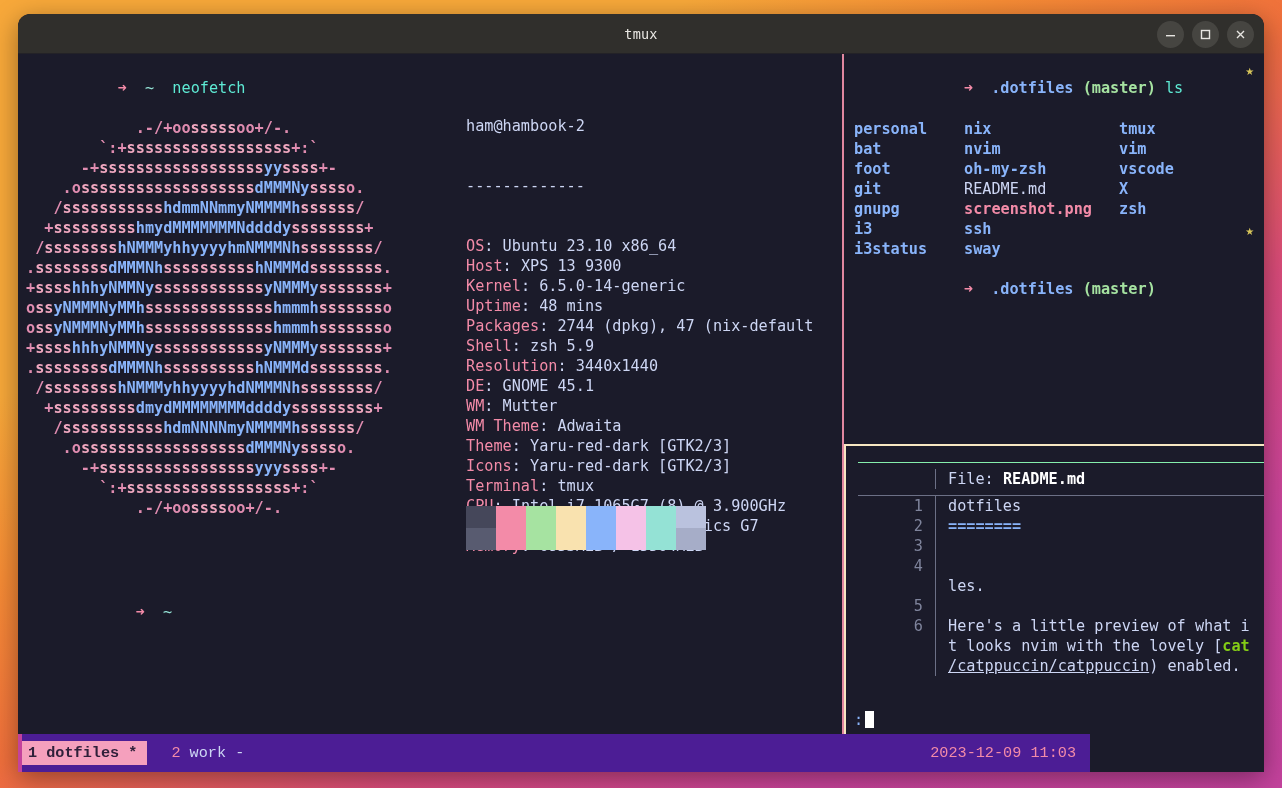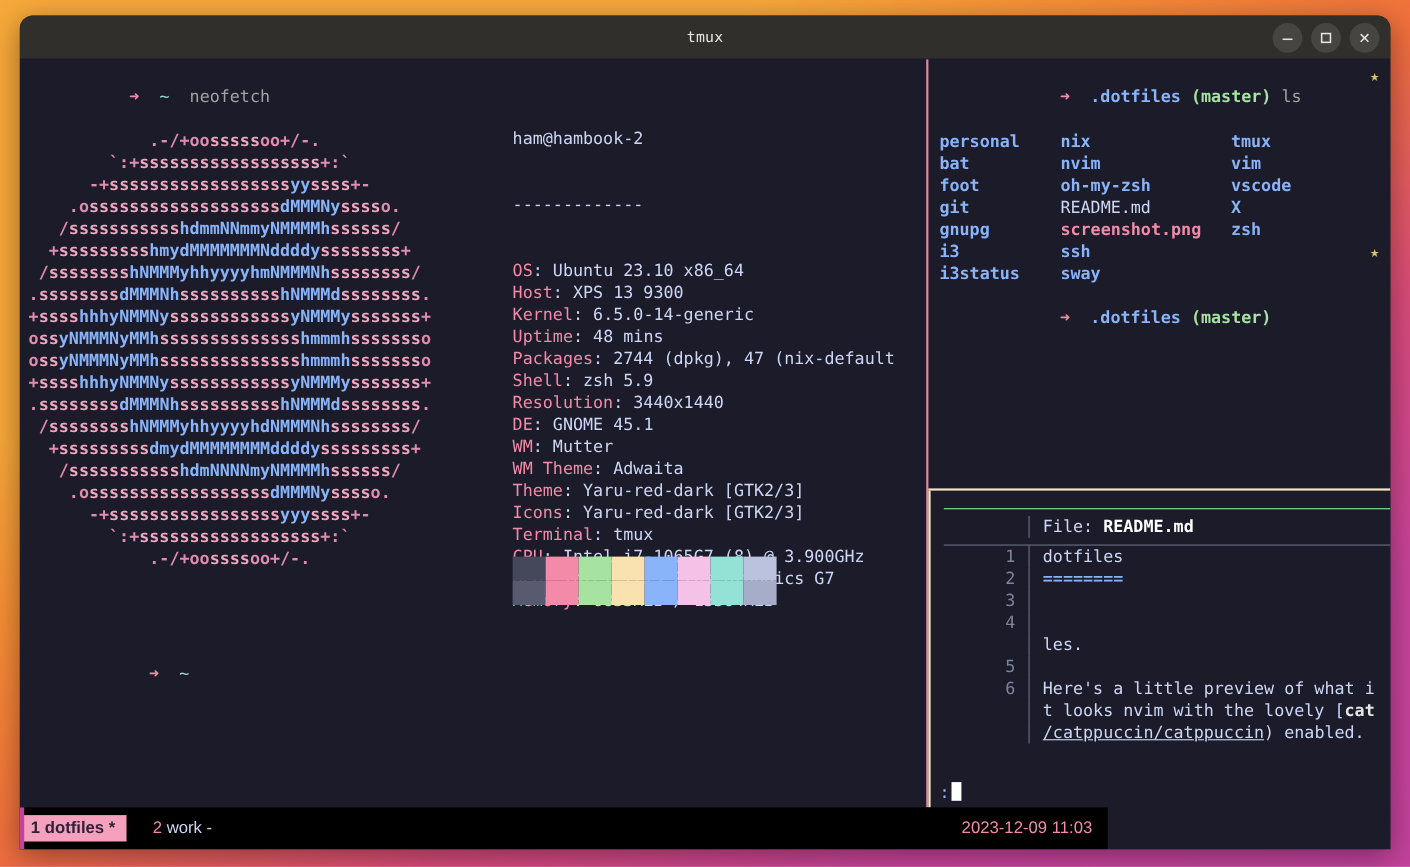--- a/index.html
+++ b/index.html
@@ -140,21 +140,21 @@
     padding: 4px 0 0 10px;
     overflow: hidden;
     border-left: 2px solid #f7e7c2;
   }
 
   
   .row { white-space: pre; }
 
   .arrow   { color: #f38ba8; font-weight: bold; }
   .tilde   { color: #94e2d5; }
-  .cmd     { color: #a3a3a3; }
+  .cmd     { color: #5eead4; }
   .branch  { color: #a6e3a1; font-weight: bold; }
   .dirname { color: #89b4fa; font-weight: bold; }
   .plain   { color: #cdd6f4; }
   .pinkf   { color: #f38ba8; font-weight: bold; }
 
   
   .ascii {
     font-size: 15.2px;
     line-height: 20px;
     white-space: pre;
@@ -229,21 +229,21 @@
   .bat-num {
     color: #7f849c;
     text-align: right;
     padding-right: 12px;
     border-right: 1px solid #6c7086;
     white-space: pre;
   }
   .bat-txt { padding-left: 12px; white-space: pre; color: #cdd6f4; }
   .md-h1 { color: #cdd6f4; }
   .md-rule { color: #89b4fa; font-weight: bold; }
-  .md-bold { color: #e5e5e5; font-weight: bold; }
+  .md-bold { color: #84cc16; font-weight: bold; }
   .md-link { color: #cdd6f4; text-decoration: underline; }
 
   .pager-prompt {
     position: absolute;
     left: 8px;
     bottom: 4px;
     color: #89b4fa;
     font-size: 15.2px;
   }
   .pager-cursor {
@@ -251,26 +251,26 @@
     width: 9px; height: 17px;
     background: #ffffff;
     vertical-align: -3px;
     margin-left: 2px;
   }
 
   
   .status {
     position: absolute;
     left: 0; top: 680px;
-    width: 989px; height: 38px;
-    background: #000000;
+    width: 1072px; height: 38px;
+    background: #4c1d95;
     display: flex;
     align-items: center;
     font-size: 15.2px;
-    font-family: Liberation Sans, sans-serif;
+    font-family: Liberation Mono, monospace;
   }
   .status-left { display: flex; align-items: center; padding-left: 0px; }
   .win-active {
     background: #f5a0bd;
     color: #30203a;
     font-weight: bold;
     padding: 2px 10px;
     white-space: pre;
   }
   .win-inactive {

